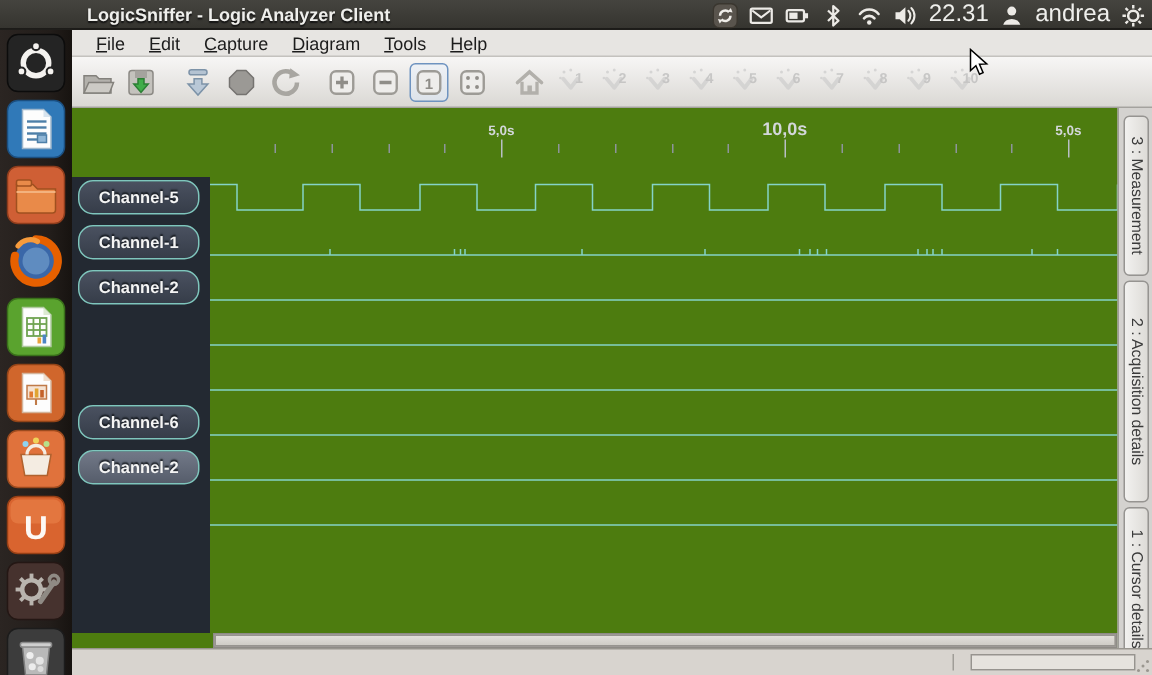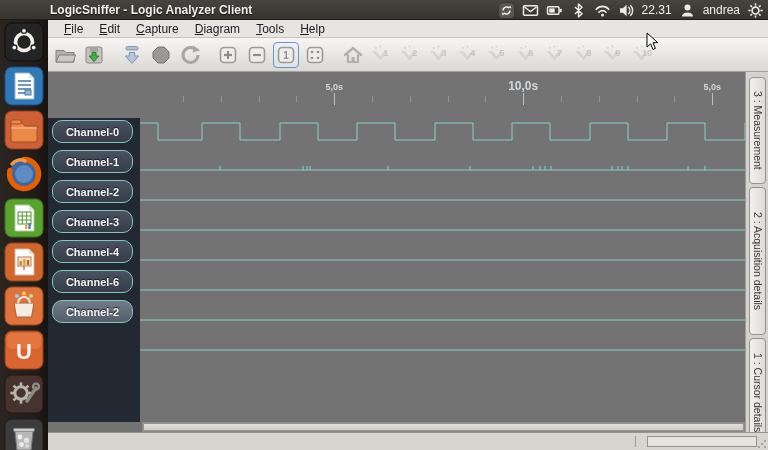--- a/index.html
+++ b/index.html
@@ -1,44 +1,44 @@
 <!DOCTYPE html>
 <html><head>
 <meta charset="utf-8">
 <style>
   html,body{margin:0;padding:0;background:#000;}
   #screen{position:relative;width:768px;height:450px;overflow:hidden;
     font-family:"Liberation Sans","DejaVu Sans",sans-serif;-webkit-font-smoothing:antialiased;}
   
   #panel{position:absolute;left:0;top:0;width:768px;height:20px;
     background:linear-gradient(#45443f,#35342f);border-bottom:1px solid #1e1d1a;box-sizing:border-box;}
-  #panel-title{position:absolute;left:10px;top:3px;font-size:12px;font-weight:bold;color:#efefec;text-shadow:0 1px 1px #111;padding-left:40px;}
+  #panel-title{position:absolute;left:18px;top:3px;font-size:12px;font-weight:bold;color:#efefec;text-shadow:0 1px 1px #111;padding-left:40px;}
   #tray{position:absolute;right:4px;top:0;height:20px;display:flex;align-items:center;gap:7px;}
   .tray-ic{width:17px;height:17px;display:flex;align-items:center;justify-content:center;}
-  #tray-clock,#tray-user{font-size:12px;color:#efefec;}
+  #tray-clock,#tray-user{font-size:16px;color:#efefec;}
   
   #dock{position:absolute;left:0;top:20px;width:48px;height:430px;background:linear-gradient(90deg,#2b2522,#221d1a 70%,#171310);}
   .dock-item{position:absolute;left:4px;width:40px;height:40px;}
   .dock-item svg{display:block;}
   
   #window{position:absolute;left:48px;top:20px;width:720px;height:430px;background:#e4e2de;}
   #menubar{position:absolute;left:0;top:0;width:720px;height:18px;background:#e7e5e2;border-bottom:1px solid #c4c2be;
     box-sizing:border-box;display:flex;align-items:center;padding-left:8px;}
   .menu-item{font-size:12px;color:#1c1c1c;padding:11px 8px;cursor:default;}
   .menu-item u{text-decoration:underline;}
   #toolbar{position:absolute;left:0;top:18px;width:720px;height:34px;
     background:linear-gradient(#f7f6f5,#dad8d4);border-bottom:1px solid #a4a29e;box-sizing:border-box;
     display:flex;align-items:center;padding-left:4px;}
   .tbtn{width:26px;height:26px;border-radius:4px;display:flex;align-items:center;justify-content:center;
     border:1px solid transparent;box-sizing:border-box;margin-right:3px;}
   .tbtn.gap{margin-left:9px;}
   .tbtn.selected{border:1px solid #6e93c0;background:linear-gradient(#eef1f5,#dde3ea);}
   .tbtn.disabled{opacity:.6;}
   
-  #content{position:absolute;left:0;top:52px;width:720px;height:360px;background:#737373;}
+  #content{position:absolute;left:0;top:52px;width:720px;height:360px;background:#4d7c0f;}
   #chancol{position:absolute;left:0;top:46px;width:92px;height:304px;background:#232932;}
   .chan-btn{position:absolute;left:4px;width:81px;height:23px;border:1px solid #7fc6bd;border-radius:10px;
     background:linear-gradient(#4a5160,#363d49);box-sizing:border-box;
     display:flex;align-items:center;justify-content:center;
     font-size:11px;font-weight:bold;color:#f4f4f4;text-shadow:0 -1px 1px #14181d;}
   .chan-btn.hl{background:linear-gradient(#727988,#565d6b);}
   #ruler{position:absolute;left:92px;top:0;width:605px;height:46px;}
   .rlabel{position:absolute;color:#d3d7da;font-weight:bold;transform:translateX(-50%);}
   .rlabel.small{font-size:9px;top:10px;}
   .rlabel.big{font-size:12px;top:7px;}
@@ -434,25 +434,23 @@
           <div class="rtick minor" style="left: 496.6px;"></div>
           <div class="rtick minor" style="left: 534.4px;"></div>
           <div class="rtick major" style="left: 194.2px;"></div>
           <div class="rtick major" style="left: 383.2px;"></div>
           <div class="rtick major" style="left: 572.2px;"></div>
           <span class="rlabel small" style="left: 194.2px;">5,0s</span>
           <span class="rlabel big" style="left: 383.2px;">10,0s</span>
           <span class="rlabel small" style="left: 572.2px;">5,0s</span>
         </div>
       <div id="chancol">
-          <div class="chan-btn" style="top: 2px;">Channel-0</div>
+          <div class="chan-btn" style="top: 2px;">Channel-5</div>
           <div class="chan-btn" style="top: 32px;">Channel-1</div>
           <div class="chan-btn" style="top: 62px;">Channel-2</div>
-          <div class="chan-btn" style="top: 92px;">Channel-3</div>
-          <div class="chan-btn" style="top: 122px;">Channel-4</div>
           <div class="chan-btn" style="top: 152px;">Channel-6</div>
           <div class="chan-btn hl" style="top: 182px;">Channel-2</div>
         </div>
       <svg id="waves" width="605" height="304">
           <path d="M0 5 L18 5 L18 22 L62 22 L62 5 L100 5 L100 22 L140 22 L140 5 L178 5 L178 22 L217 22 L217 5 L255 5 L255 22 L295 22 L295 5 L333 5 L333 22 L372 22 L372 5 L410 5 L410 22 L450 22 L450 5 L488 5 L488 22 L527 22 L527 5 L565 5 L565 22 L605 22 L605 5" fill="none" stroke="#85d3c8" stroke-width="1"></path>
           <path d="M0 52 L605 52" fill="none" stroke="#85d3c8" stroke-width="1"></path>
           <path d="M80 52 L80 48" fill="none" stroke="#85d3c8" stroke-width="1"></path>
           <path d="M163 52 L163 48" fill="none" stroke="#85d3c8" stroke-width="1"></path>
           <path d="M167 52 L167 48" fill="none" stroke="#85d3c8" stroke-width="1"></path>
           <path d="M170 52 L170 48" fill="none" stroke="#85d3c8" stroke-width="1"></path>

